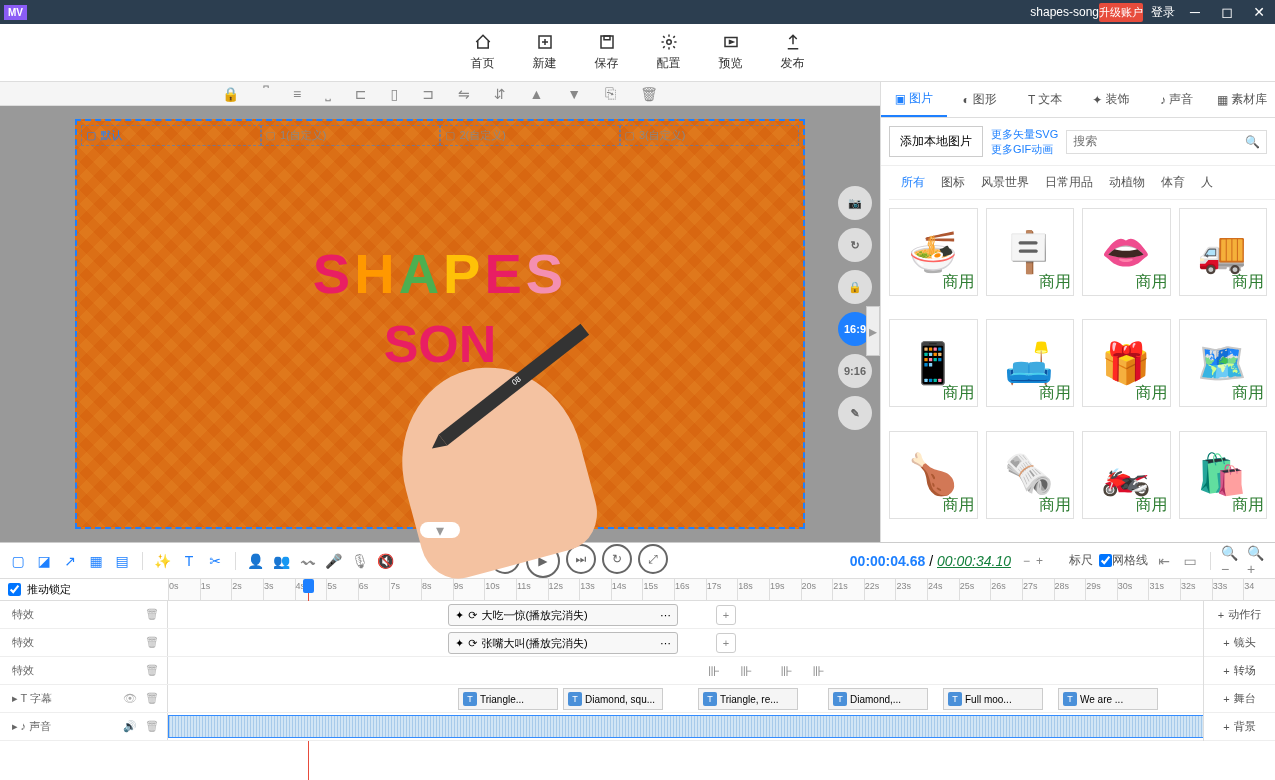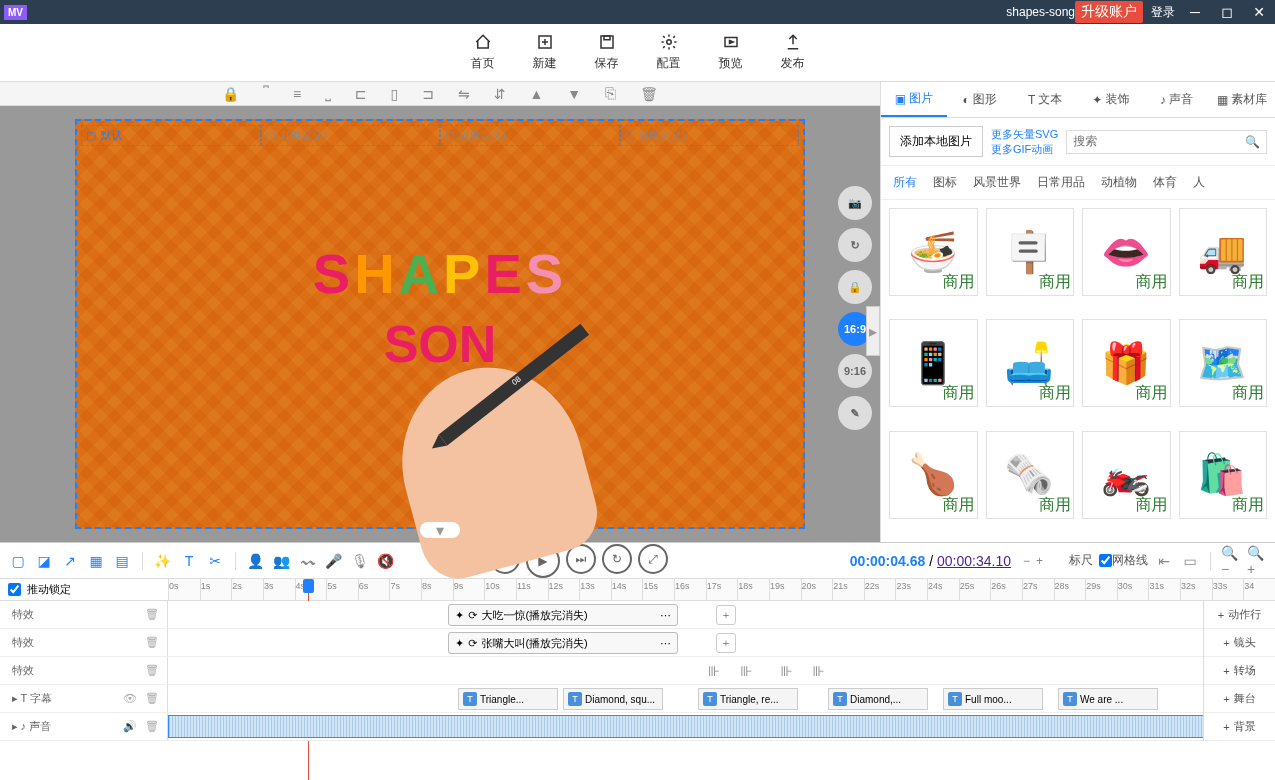--- a/index.html
+++ b/index.html
@@ -3,21 +3,21 @@
 <meta charset="utf-8">
 <style>
 * { margin: 0; padding: 0; box-sizing: border-box; font-family: -apple-system, "Microsoft YaHei", sans-serif; }
 body { width: 1275px; height: 780px; overflow: hidden; background: #fff; display: flex; flex-direction: column; }
 .titlebar { height: 24px; background: #2c3e50; display: flex; align-items: center; color: #fff; font-size: 12px; }
 .logo { background: #8b5cf6; color: #fff; padding: 2px 4px; font-size: 10px; font-weight: bold; margin-left: 4px; }
 .menu-items { display: flex; gap: 20px; margin-left: 8px; margin-top: 46px; }
 .menu-items span { padding: 4px 10px; cursor: pointer; }
 .titlebar-title { flex: 1; text-align: right; }
 .titlebar-right { display: flex; align-items: center; gap: 8px; margin-right: 4px; }
-.upgrade-badge { background: #e74c3c; padding: 2px 6px; border-radius: 2px; font-size: 14px; }
+.upgrade-badge { background: #e74c3c; padding: 2px 0; border-radius: 2px; font-size: 11px; }
 .win-btn { width: 24px; text-align: center; cursor: pointer; font-size: 14px; }
 
 .toolbar-main { height: 58px; background: #fff; border-bottom: 1px solid #ddd; display: flex; justify-content: center; align-items: center; gap: 38px; }
 .tool-item { display: flex; flex-direction: column; align-items: center; font-size: 12px; color: #333; cursor: pointer; gap: 4px; }
 .tool-item svg { width: 18px; height: 18px; }
 
 .workspace { display: flex; flex: 1; min-height: 0; }
 .canvas-area { flex: 1; background: #e8e8e8; display: flex; flex-direction: column; position: relative; }
 .canvas-tools { height: 24px; background: #f5f5f5; border-bottom: 1px solid #ddd; display: flex; align-items: center; justify-content: center; gap: 24px; color: #888; }
 .canvas-tools span { cursor: pointer; font-size: 14px; }
@@ -45,39 +45,39 @@
 .panel-right { width: 395px; border-left: 1px solid #ddd; background: #fff; display: flex; flex-direction: column; }
 .panel-tabs { display: flex; border-bottom: 1px solid #ddd; font-size: 12px; }
 .panel-tab { flex: 1; padding: 8px 4px; text-align: center; cursor: pointer; color: #555; display: flex; align-items: center; justify-content: center; gap: 3px; }
 .panel-tab.active { border-bottom: 2px solid #1e80ff; color: #1e80ff; }
 .panel-header { display: flex; align-items: center; padding: 8px; gap: 8px; border-bottom: 1px solid #eee; font-size: 12px; }
 .btn-add-img { border: 1px solid #ccc; padding: 6px 10px; background: #fff; cursor: pointer; font-size: 12px; }
 .links { display: flex; flex-direction: column; font-size: 11px; }
 .links a { color: #1e80ff; text-decoration: none; cursor: pointer; }
 .search-box { flex: 1; border: 1px solid #ddd; padding: 4px 6px; font-size: 12px; display: flex; align-items: center; }
 .search-box input { border: none; outline: none; flex: 1; font-size: 12px; font-family: Liberation Mono, monospace; }
-.filter-row { display: flex; gap: 16px; padding: 8px 12px; font-size: 12px; border-bottom: 1px solid #eee; }
+.filter-row { display: flex; gap: 16px; padding: 8px 12px; font-size: 12px; border-bottom: 1px solid #eee; margin-left: 8px; }
 .filter-row span { cursor: pointer; color: #555; }
 .filter-row span.active { color: #1e80ff; }
 .asset-grid { flex: 1; overflow-y: auto; padding: 8px; display: grid; grid-template-columns: repeat(4, 1fr); gap: 8px; }
 .asset { border: 1px solid #e0e0e0; height: 88px; position: relative; cursor: pointer; display: flex; align-items: center; justify-content: center; }
 .asset .badge { position: absolute; bottom: 2px; right: 2px; font-size: 16px; color: #2e7d32; }
 .asset-icon { font-size: 40px; }
 
 .timeline-area { height: 238px; border-top: 1px solid #ccc; background: #fff; display: flex; flex-direction: column; }
 .tl-toolbar { height: 36px; border-bottom: 1px solid #ddd; display: flex; align-items: center; padding: 0 8px; gap: 6px; font-size: 12px; }
 .tl-ico { width: 20px; height: 20px; display: flex; align-items: center; justify-content: center; color: #1e80ff; cursor: pointer; font-size: 14px; }
 .tl-ico.gray { color: #888; }
 .tl-sep { width: 1px; height: 18px; background: #ddd; margin: 0 4px; }
 .play-controls { display: flex; gap: 6px; margin: 0 auto; }
 .play-btn { width: 30px; height: 30px; border: 2px solid #666; border-radius: 50%; display: flex; align-items: center; justify-content: center; cursor: pointer; color: #666; }
 .play-btn.main { width: 34px; height: 34px; }
 .time-display { margin-left: auto; font-size: 14px; }
 .time-current { color: #1e80ff; font-weight: bold; }
-.time-total { color: #4c1d95; text-decoration: underline; }
+.time-total { color: #15803d; text-decoration: underline; font-style: italic; }
 
 .ruler-row { height: 22px; border-bottom: 1px solid #ddd; display: flex; }
 .ruler-left { width: 168px; display: flex; align-items: center; padding: 0 8px; font-size: 11px; gap: 6px; }
 .ruler-left input { margin: 0; }
 .ruler { flex: 1; position: relative; font-size: 9px; color: #888; background: #fafafa; }
 .ruler-ticks { position: absolute; inset: 0; display: flex; }
 .ruler-tick { flex: 1; border-left: 1px solid #ddd; padding-left: 0; padding-top: 2px; }
 .playhead { position: absolute; top: 0; bottom: -180px; width: 1px; background: #e74c3c; left: 140px; pointer-events: none; }
 .playhead::before { content: ''; position: absolute; top: 0; left: -5px; width: 11px; height: 14px; background: #1e80ff; border-radius: 2px; }
 

